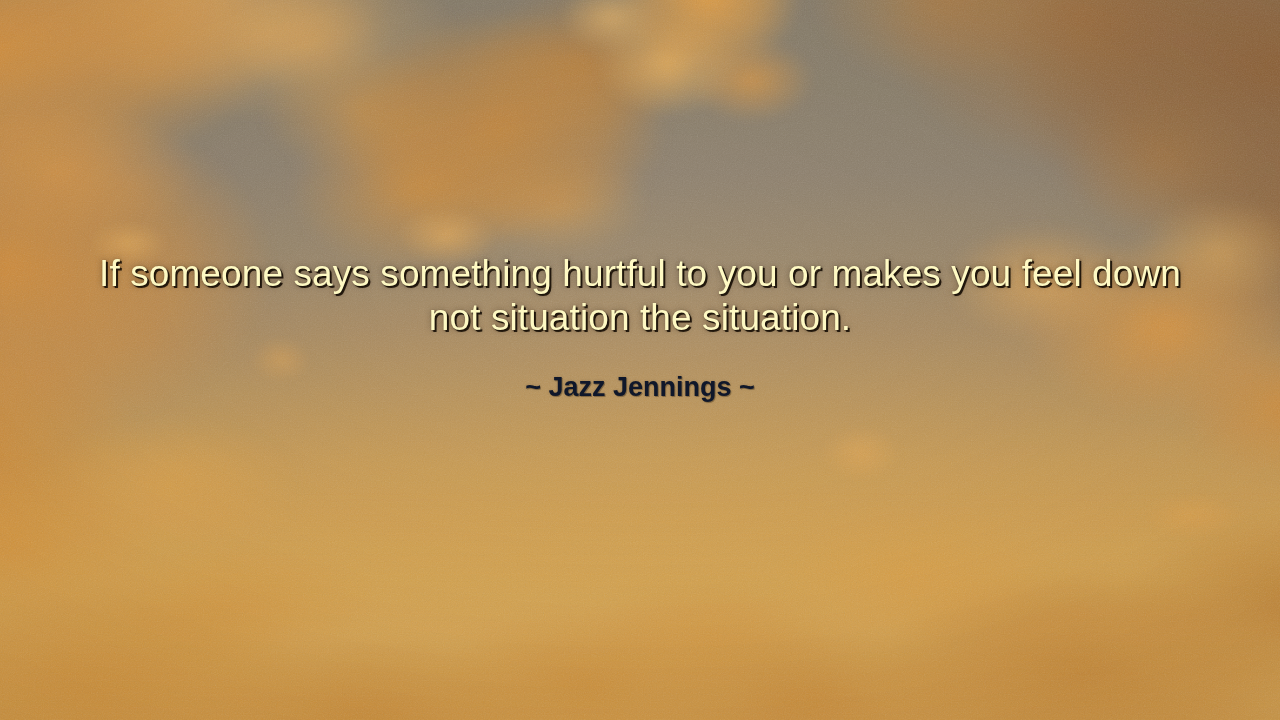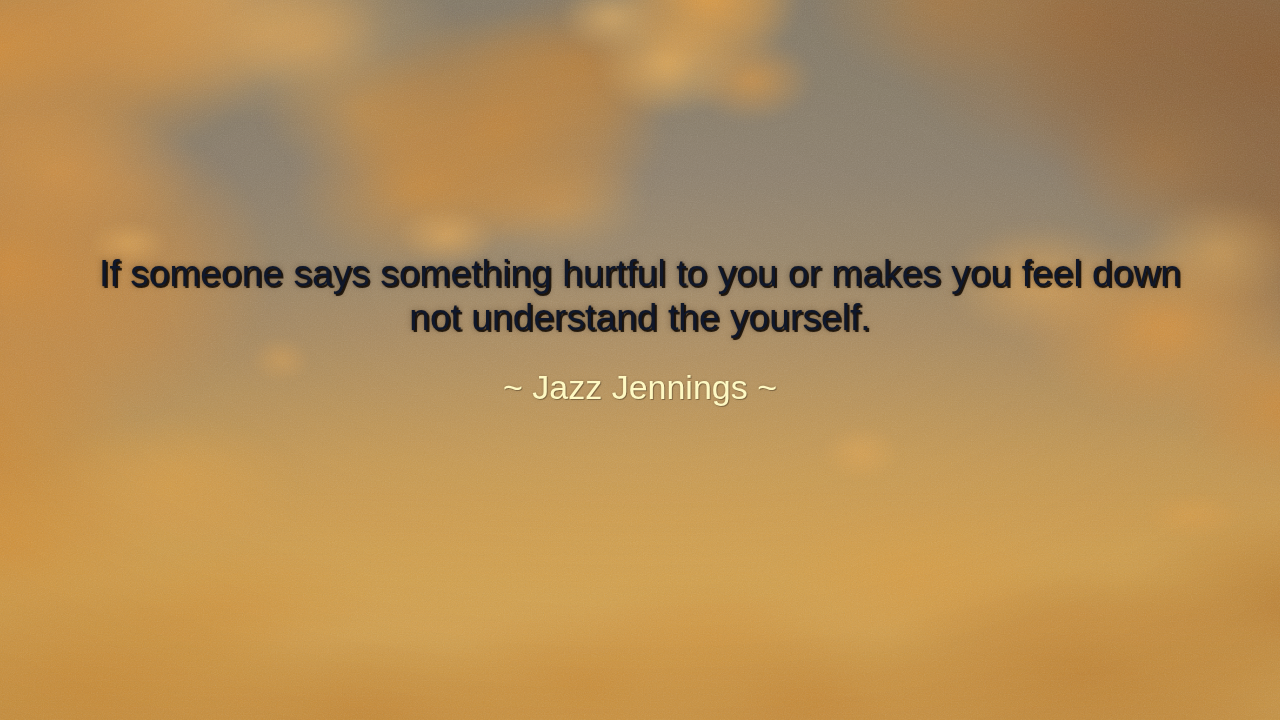--- a/index.html
+++ b/index.html
@@ -177,35 +177,35 @@
     top: 252px;
     text-align: center;
     padding: 0 40px;
     box-sizing: border-box;
   }
 
   .quote-text {
     margin: 0;
     font-size: 37px;
     line-height: 44px;
-    color: #0f172a;
+    color: #fef9c3;
     font-weight: 400;
     letter-spacing: .1px;
     text-shadow:
       2px 2px 0 rgba(20,12,4,.85),
       1px 1px 2px rgba(20,12,4,.75),
       0 0 6px rgba(30,18,6,.35);
   }
 
   .attribution {
     margin: 27px 0 0 0;
-    font-size: 34px;
+    font-size: 27px;
     line-height: 40px;
-    color: #fef9c3;
-    font-weight: 400;
+    color: #0f172a;
+    font-weight: 700;
     text-shadow:
       1px 1px 0 rgba(30,20,8,.30),
       0 0 3px rgba(30,20,8,.20);
   }
 </style>
 </head>
 <body>
 
 <div id="stage">
 
@@ -228,18 +228,18 @@
     <filter id="grainFilter">
       <feTurbulence type="fractalNoise" baseFrequency="0.85" numOctaves="3" stitchTiles="stitch"></feTurbulence>
       <feColorMatrix type="saturate" values="0"></feColorMatrix>
     </filter>
     <rect width="1280" height="720" filter="url(#grainFilter)"></rect>
   </svg>
 
   <div class="quote-wrap">
 
     <p class="quote-text">If someone says something hurtful to you or makes you feel down</p>
-    <p class="quote-text">not understand the yourself.</p>
+    <p class="quote-text">not situation the situation.</p>
 
     <p class="attribution">~ Jazz Jennings ~</p>
   </div>
 
 </div>
 
 </body></html>

